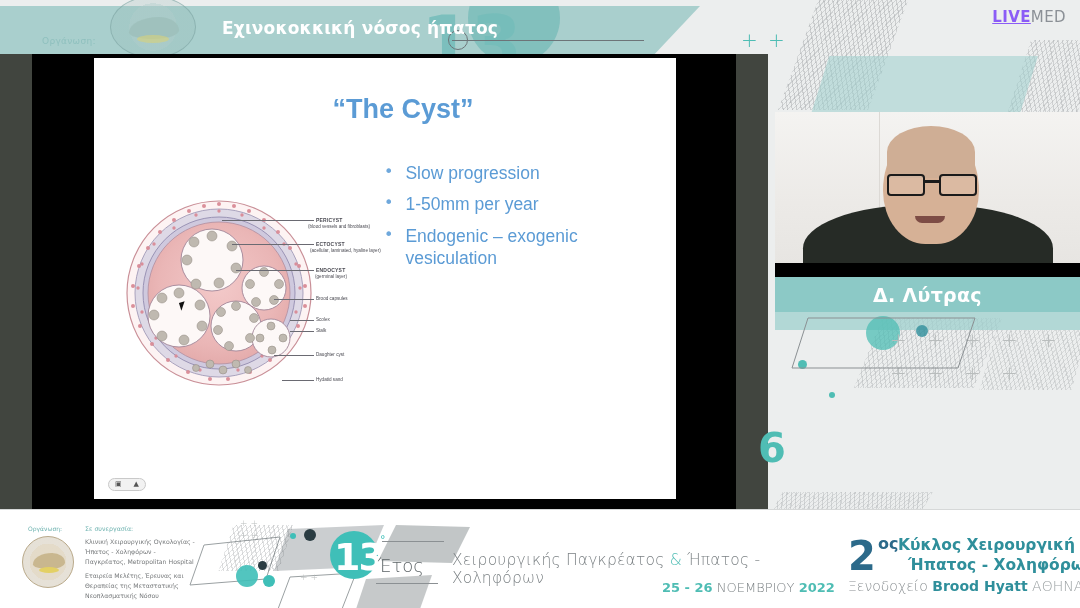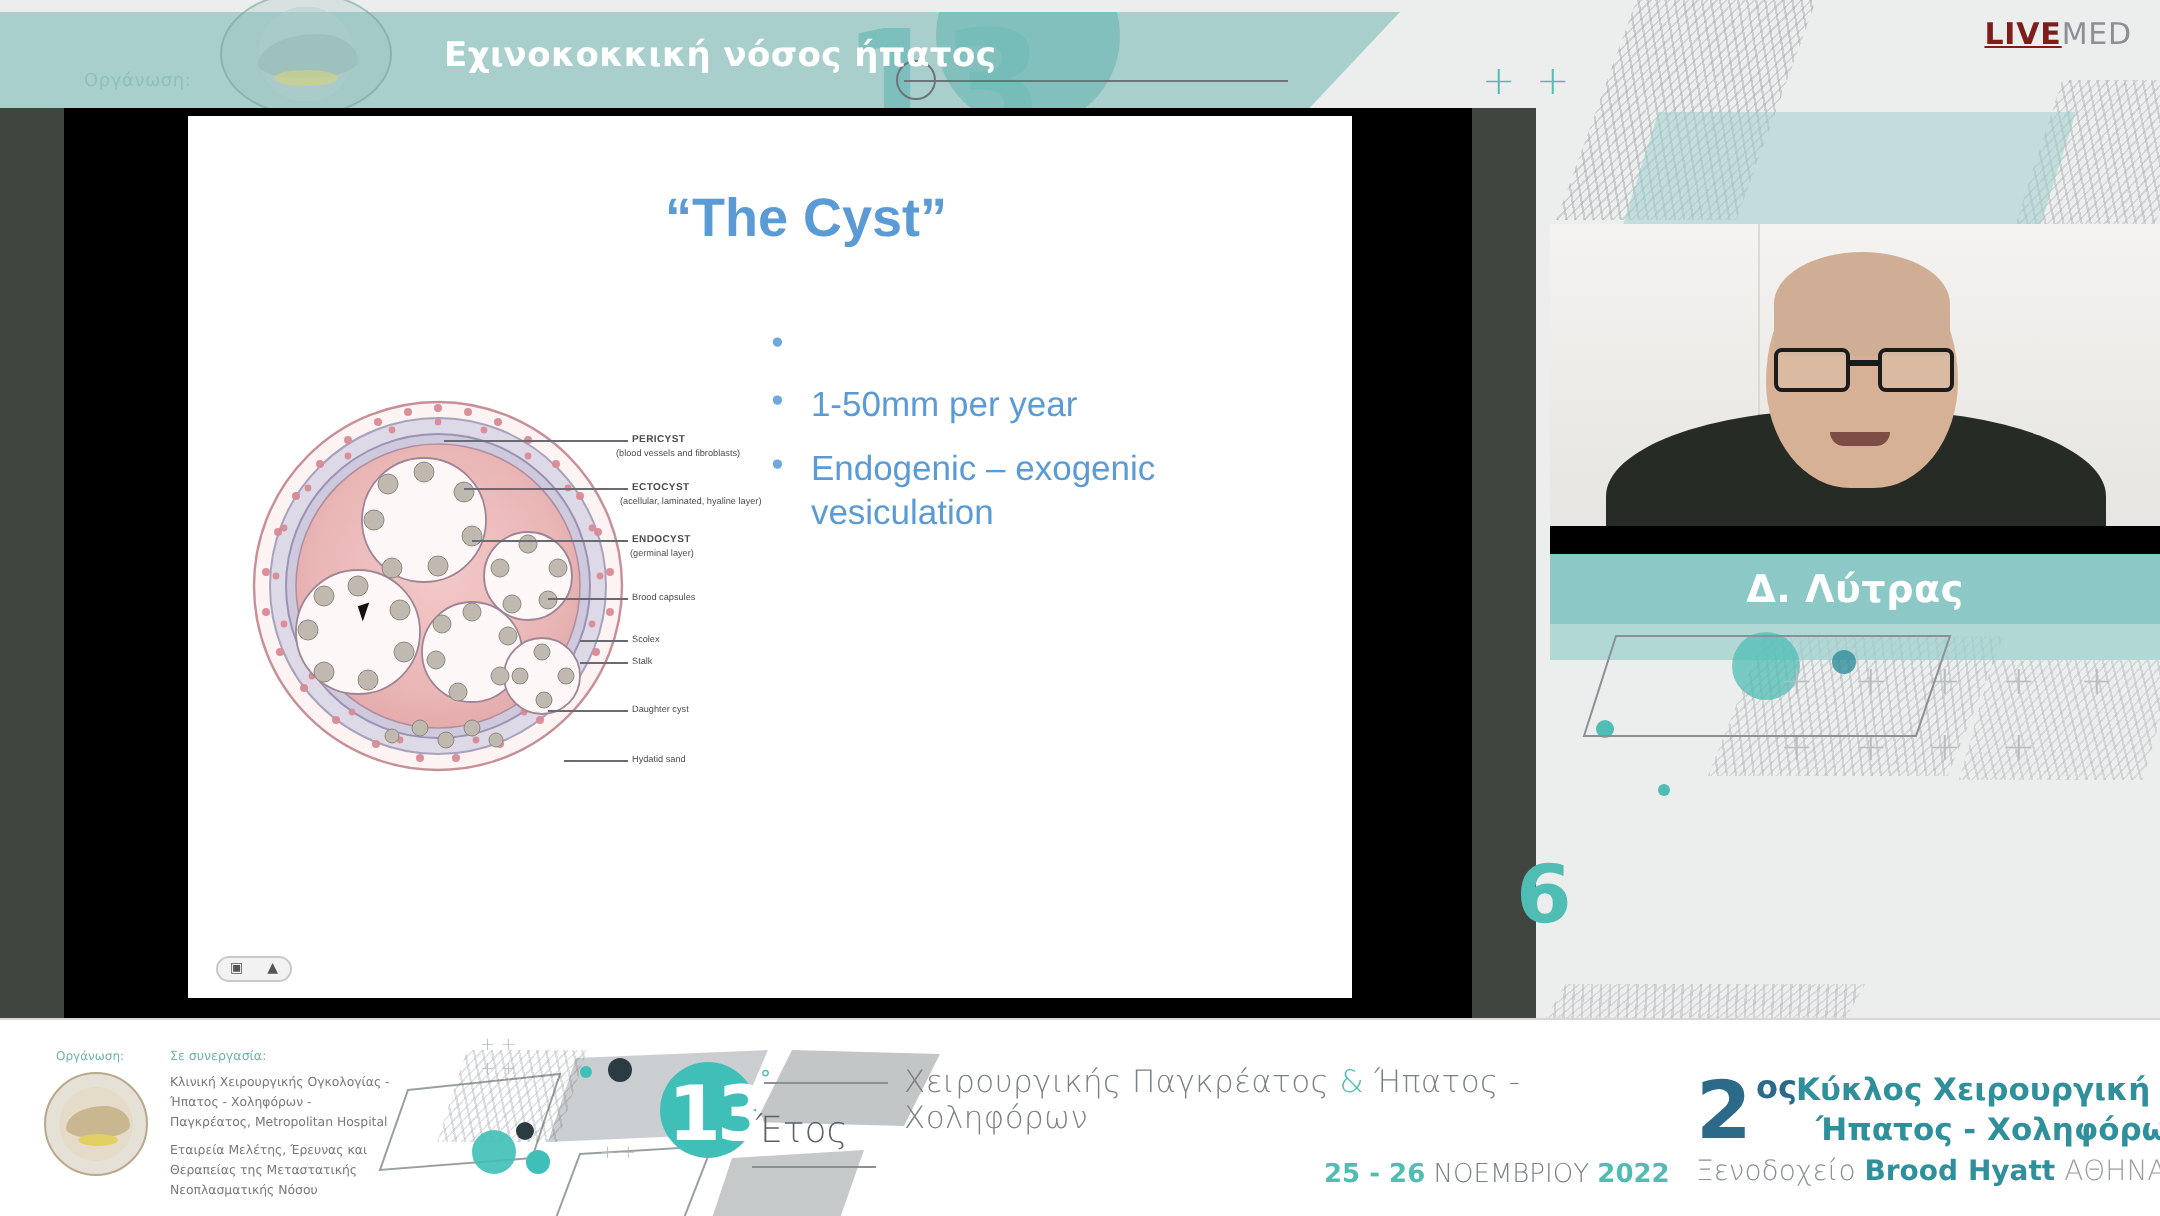--- a/index.html
+++ b/index.html
@@ -67,21 +67,21 @@
     letter-spacing:.2px; white-space:nowrap; z-index:4;
   }
   #header-line { position:absolute; left:452px; top:40px; width:192px; height:1px; background:#6d7478; }
   #header-ring { position:absolute; left:448px; top:30px; width:20px; height:20px; border:1px solid #6d7478; border-radius:50%; }
 
   
   #livemed {
     position:absolute; right:14px; top:8px;
     font-size:15px; font-weight:700; letter-spacing:.4px;
   }
-  #livemed .a { color:#7f1d1d;text-decoration:underline; }
+  #livemed .a { color:#8b5cf6;text-decoration:underline; }
   #livemed .b { color:#8b9096; font-weight:400; }
 
   
   #video-area { position:absolute; left:0; top:54px; width:768px; height:455px; background:#41453f; }
   #video-letterbox { position:absolute; left:32px; top:0; width:704px; height:455px; background:#000; }
   #slide {
     position:absolute; left:94px; top:4px; width:582px; height:441px;
     background:#ffffff;
   }
 
@@ -184,21 +184,21 @@
   #thirteen-wrap { position:absolute; left:330px; top:528px; width:120px; height:70px; }
   #thirteen-circle { position:absolute; left:0; top:4px; width:48px; height:48px; border-radius:50%; background:#3fbfb8; }
   #thirteen-num { position:absolute; left:4px; top:8px; font-size:38px; font-weight:700; color:#ffffff; letter-spacing:-2px; }
   #thirteen-deg { position:absolute; left:50px; top:6px; font-size:11px; color:#3fbfb8; }
   #thirteen-etos { position:absolute; left:48px; top:28px; font-size:18px; color:#5c6366; font-weight:300; }
   #thirteen-l1 { position:absolute; left:52px; top:14px; width:62px; height:1px; background:#8b9093; }
   #thirteen-l2 { position:absolute; left:46px; top:56px; width:62px; height:1px; background:#8b9093; }
 
   #course-title { position:absolute; left:452px; top:532px; width:400px; }
   #course-l1 { font-size:15.5px; color:#7b8184; font-weight:300; letter-spacing:.2px; }
-  #course-l2 { font-size:15.5px; color:#7b8184; font-weight:300; letter-spacing:.2px; margin-top:0; }
+  #course-l2 { font-size:15.5px; color:#7b8184; font-weight:300; letter-spacing:.2px; margin-top:19px; }
   #course-l2 .amp { color:#4fbdb4; }
   #course-date { position:absolute; left:662px; top:580px; font-size:13px; color:#7b8184; font-weight:300; }
   #course-date .d { color:#4fbdb4; font-weight:700; }
   #course-date .y { color:#4fbdb4; font-weight:700; }
 
   #cycle { position:absolute; left:848px; top:534px; width:230px; height:66px; }
   #cycle-2 { position:absolute; left:0; top:2px; font-size:40px; font-weight:700; color:#2c6a8a; line-height:1; }
   #cycle-os { position:absolute; left:30px; top:0px; font-size:16px; font-weight:700; color:#2c6a8a; }
   #cycle-l1 { position:absolute; left:50px; top:2px; font-size:15.5px; font-weight:700; color:#2f8f9b; white-space:nowrap; }
   #cycle-l2 { position:absolute; left:60px; top:22px; font-size:15.5px; font-weight:700; color:#2f8f9b; white-space:nowrap; }
@@ -264,20 +264,21 @@
   <div id="video-area">
     <div id="video-letterbox"></div>
 
     <div id="slide">
 
       <div id="slide-title">“The Cyst”</div>
 
       <div id="bullets">
         <div class="bullet">
           <span class="bdot">•</span>
+          <span class="btext">Slow progression</span>
         </div>
         <div class="bullet">
           <span class="bdot">•</span>
           <span class="btext">1-50mm per year</span>
         </div>
         <div class="bullet">
           <span class="bdot">•</span>
           <span class="btext">Endogenic – exogenic vesiculation</span>
         </div>
       </div>

